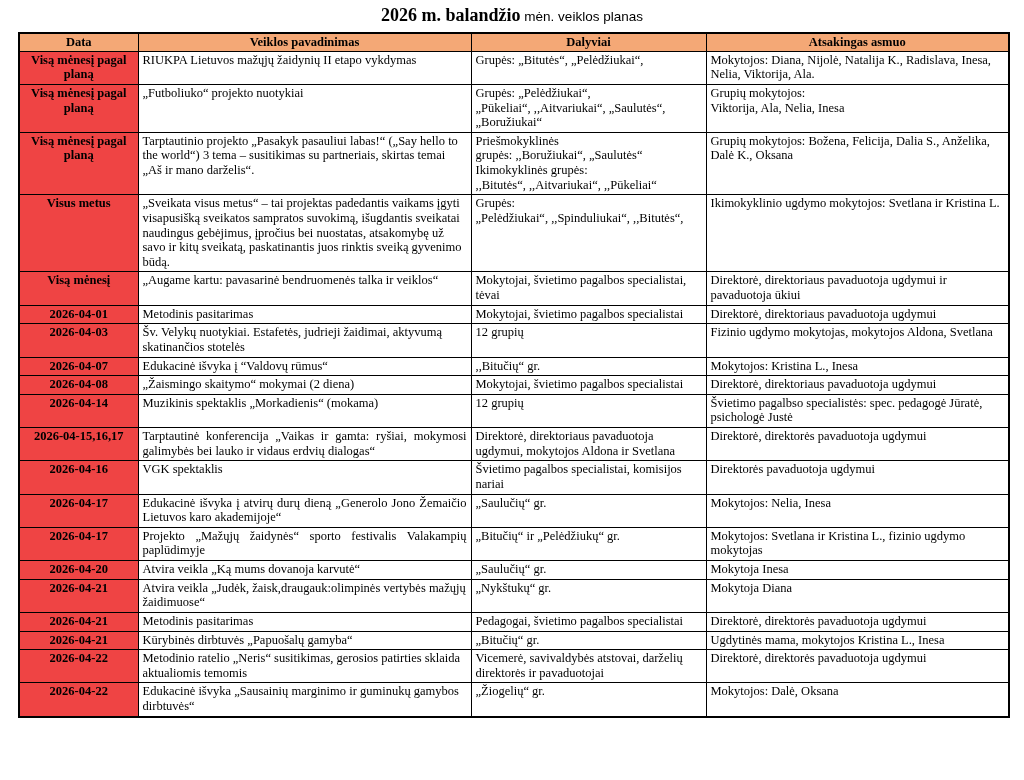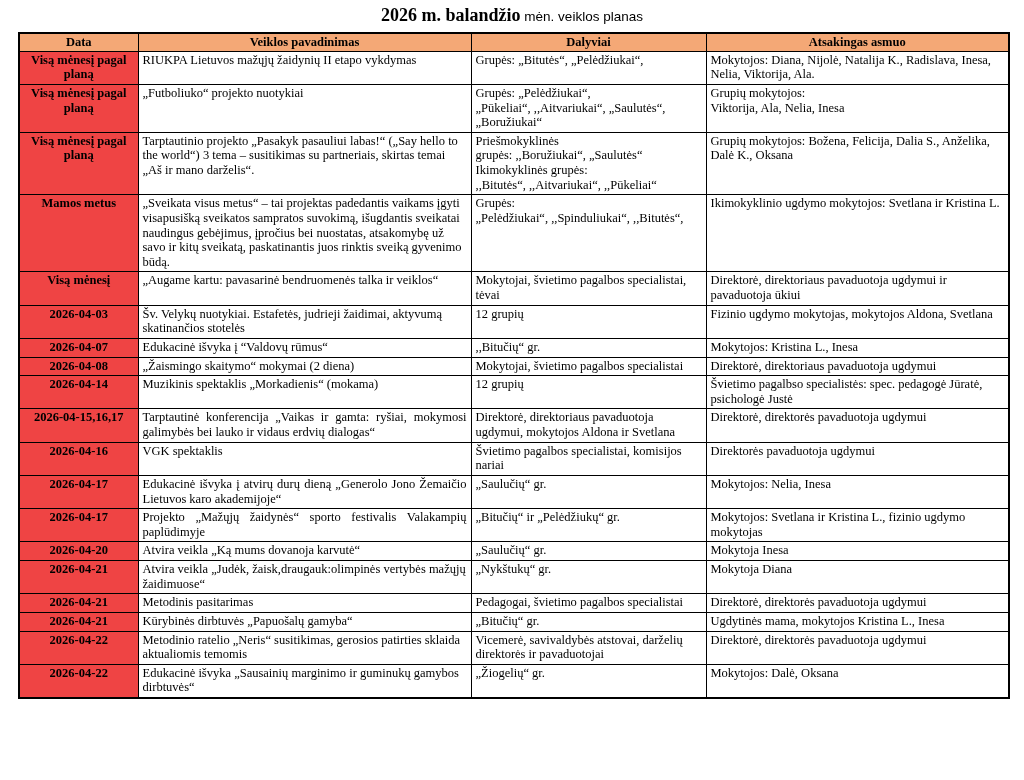--- a/index.html
+++ b/index.html
@@ -111,33 +111,39 @@
         <tr>
       <td class="date-cell">Visą mėnesį pagal planą</td>
       <td class="activity-cell">Tarptautinio projekto „Pasakyk pasauliui labas!“ („Say hello to the world“) 3 tema – susitikimas su partneriais, skirtas temai „Aš ir mano darželis“.</td>
       <td class="participants-cell">Priešmokyklinės
 grupės: ,,Boružiukai“, „Saulutės“
 Ikimokyklinės grupės:
 ,,Bitutės“, ,,Aitvariukai“, ,,Pūkeliai“</td>
       <td class="responsible-cell">Grupių mokytojos: Božena, Felicija, Dalia S., Anželika, Dalė K., Oksana</td>
     </tr>
         <tr>
-      <td class="date-cell">Mamos metus</td>
+      <td class="date-cell">Visus metus</td>
       <td class="activity-cell">„Sveikata visus metus“ – tai projektas padedantis vaikams įgyti visapusišką sveikatos sampratos suvokimą, išugdantis sveikatai naudingus gebėjimus, įpročius bei nuostatas, atsakomybę už savo ir kitų sveikatą, paskatinantis juos rinktis sveiką gyvenimo būdą.</td>
       <td class="participants-cell">Grupės:
 „Pelėdžiukai“, ,,Spinduliukai“, ,,Bitutės“,</td>
       <td class="responsible-cell">Ikimokyklinio ugdymo mokytojos: Svetlana ir Kristina L.</td>
     </tr>
         <tr>
       <td class="date-cell">Visą mėnesį</td>
       <td class="activity-cell">„Augame kartu: pavasarinė bendruomenės talka ir veiklos“</td>
       <td class="participants-cell">Mokytojai, švietimo pagalbos specialistai, tėvai</td>
       <td class="responsible-cell">Direktorė, direktoriaus pavaduotoja ugdymui ir pavaduotoja ūkiui</td>
     </tr>
         <tr>
+      <td class="date-cell">2026-04-01</td>
+      <td class="activity-cell">Metodinis pasitarimas</td>
+      <td class="participants-cell">Mokytojai, švietimo pagalbos specialistai</td>
+      <td class="responsible-cell">Direktorė, direktoriaus pavaduotoja ugdymui</td>
+    </tr>
+        <tr>
       <td class="date-cell">2026-04-03</td>
       <td class="activity-cell">Šv. Velykų nuotykiai. Estafetės, judrieji žaidimai, aktyvumą skatinančios stotelės</td>
       <td class="participants-cell">12 grupių</td>
       <td class="responsible-cell">Fizinio ugdymo mokytojas, mokytojos Aldona, Svetlana</td>
     </tr>
         <tr>
       <td class="date-cell">2026-04-07</td>
       <td class="activity-cell">Edukacinė išvyka į “Valdovų rūmus“</td>
       <td class="participants-cell">,,Bitučių“ gr.</td>
       <td class="responsible-cell">Mokytojos: Kristina L., Inesa</td>

